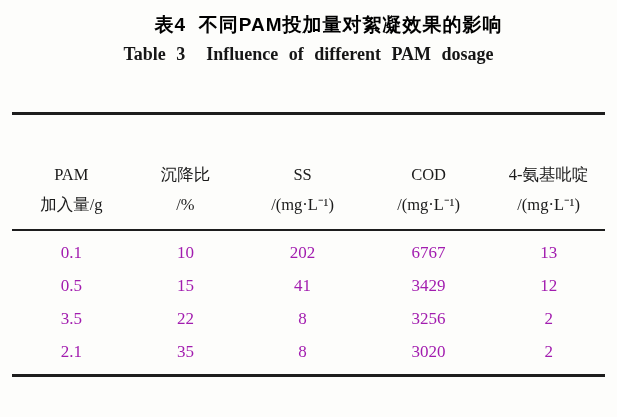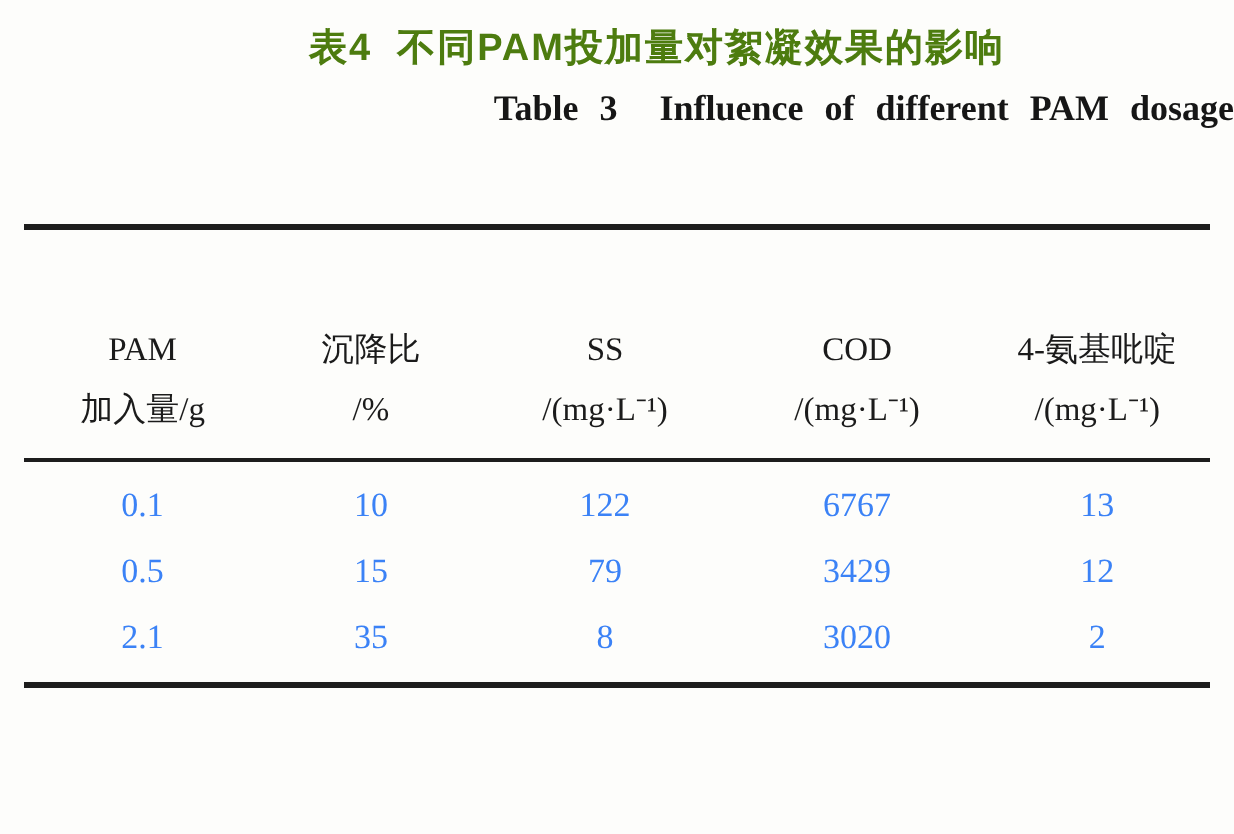--- a/index.html
+++ b/index.html
@@ -18,25 +18,25 @@
   }
   .title-cn {
     margin-top: 11px;
     text-align: center;
     font-family: "Liberation Sans", sans-serif;
     font-weight: bold;
     font-size: 19px;
     line-height: 28px;
     letter-spacing: 1px;
     white-space: pre;
-    color: #4d7c0f;
+    color: #000000;
     margin-left: 40px;
   }
   .title-en {
-    text-align: right;
+    text-align: center;
     font-family: "Liberation Serif", serif;
     font-weight: bold;
     font-size: 18px;
     line-height: 31px;
     word-spacing: 6px;
     white-space: pre;
     color: #161616;
   }
   .data-table {
     position: absolute;
@@ -72,21 +72,21 @@
   .data-table th .h2 {
     line-height: 30px;
     font-family: "Liberation Serif", serif;
   }
   .data-table td {
     text-align: center;
     vertical-align: middle;
     height: 33px;
     font-size: 17px;
     font-family: "Liberation Serif", serif;
-    color: #3b82f6;
+    color: #a21caf;
     padding: 0;
   }
   .data-table tbody tr:first-child td { padding-top: 5px; }
   .data-table tbody tr:last-child td { padding-bottom: 6px; }
 </style>
 </head>
 <body>
 
 <div class="page">
   <div class="title-cn">表4  不同PAM投加量对絮凝效果的影响</div>
@@ -121,30 +121,37 @@
           <th>
             <div class="h1">4-氨基吡啶</div>
             <div class="h2">/(mg·L⁻¹)</div>
           </th>
         </tr>
       </thead>
     <tbody>
         <tr>
           <td>0.1</td>
           <td>10</td>
-          <td>122</td>
+          <td>202</td>
           <td>6767</td>
           <td>13</td>
         </tr>
         <tr>
           <td>0.5</td>
           <td>15</td>
-          <td>79</td>
+          <td>41</td>
           <td>3429</td>
           <td>12</td>
+        </tr>
+        <tr>
+          <td>3.5</td>
+          <td>22</td>
+          <td>8</td>
+          <td>3256</td>
+          <td>2</td>
         </tr>
         <tr>
           <td>2.1</td>
           <td>35</td>
           <td>8</td>
           <td>3020</td>
           <td>2</td>
         </tr>
       </tbody>
   </table>

